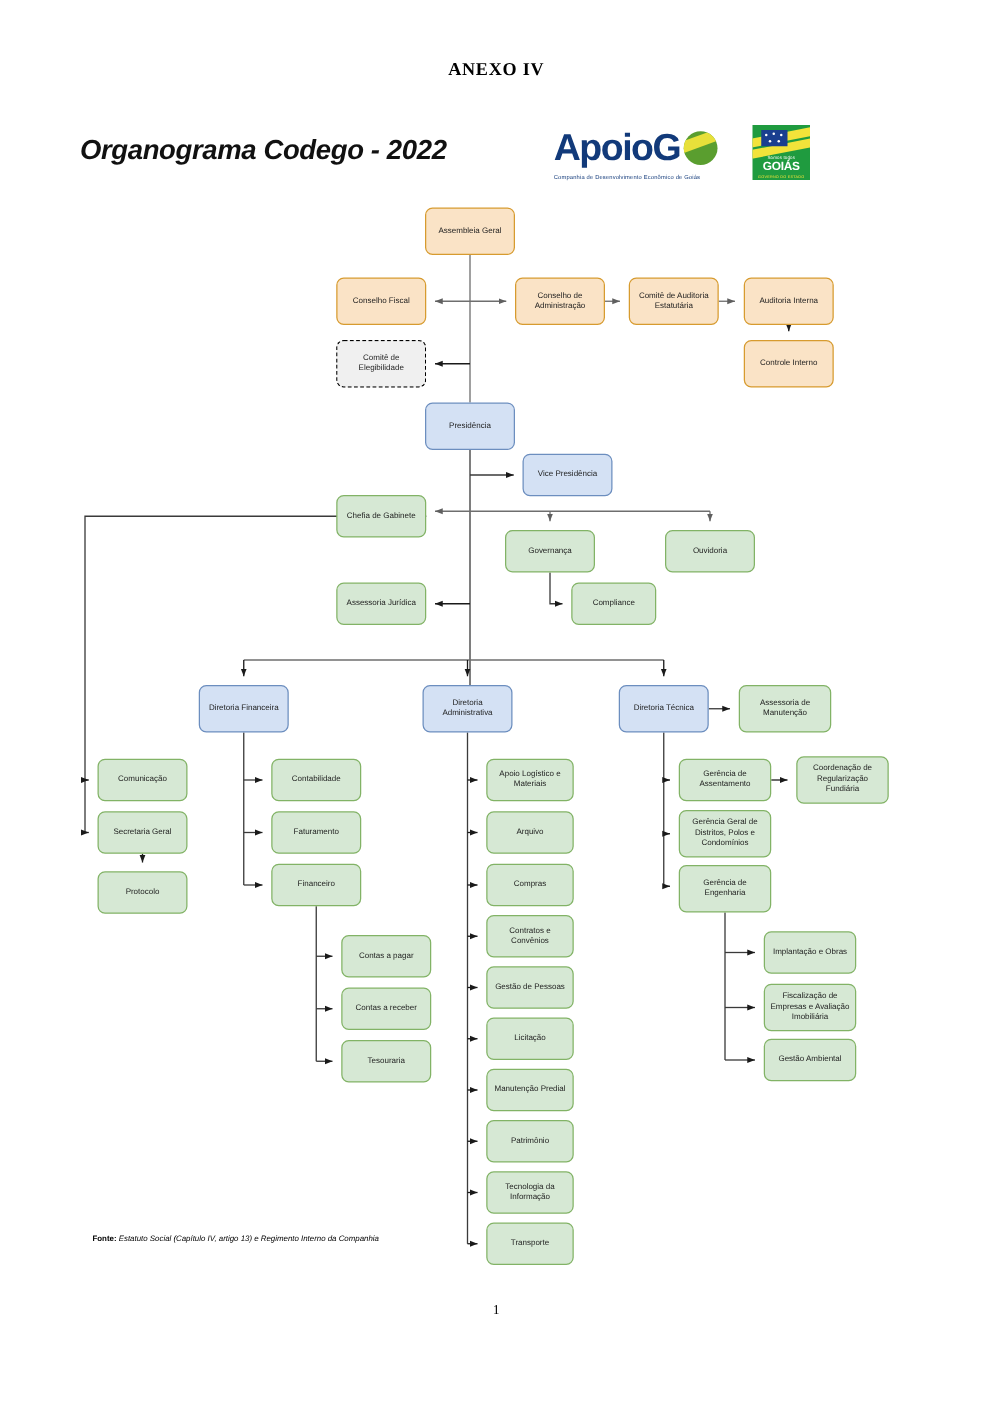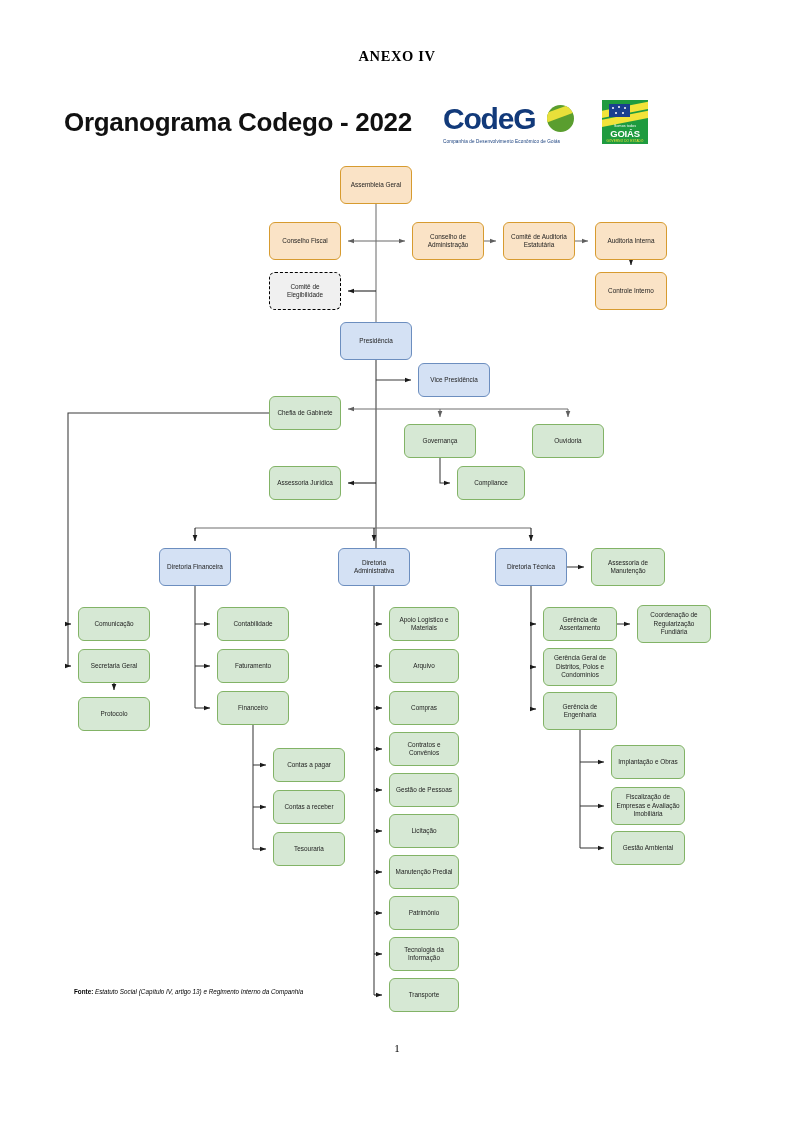--- a/index.html
+++ b/index.html
@@ -29,25 +29,26 @@
     font-family: "Liberation Serif", serif;
     font-weight: bold;
     font-size: 14.5px;
     letter-spacing: 0.6px;
     color: #000000;
   }
   #doc-title {
     position: absolute;
     left: 64px;
     top: 107px;
-    font-size: 26px;
+    font-size: 22px;
     font-weight: bold;
     color: #111111;
     letter-spacing: -0.3px;
     white-space: nowrap;
+    font-style: italic;
   }
 
   
   #codego-logo {
     position: absolute;
     left: 443px;
     top: 104px;
     width: 136px;
     height: 44px;
   }
@@ -218,21 +219,21 @@
 </head>
 <body>
 
 <div id="page">
 
   <div id="anexo-title">ANEXO IV</div>
   <div id="doc-title">Organograma Codego - 2022</div>
 
   <div id="codego-logo">
     <div id="codego-wordmark">
-      <span>Code</span><span>G</span>
+      <span>Apoio</span><span>G</span>
       <span id="codego-go-circle">
         <span class="swoosh"></span>
       </span>
     </div>
     <div id="codego-tagline">Companhia de Desenvolvimento Econômico de Goiás</div>
   </div>
 
   <div id="goias-logo">
     <div class="wave w1"></div>
     <div class="wave w2"></div>

